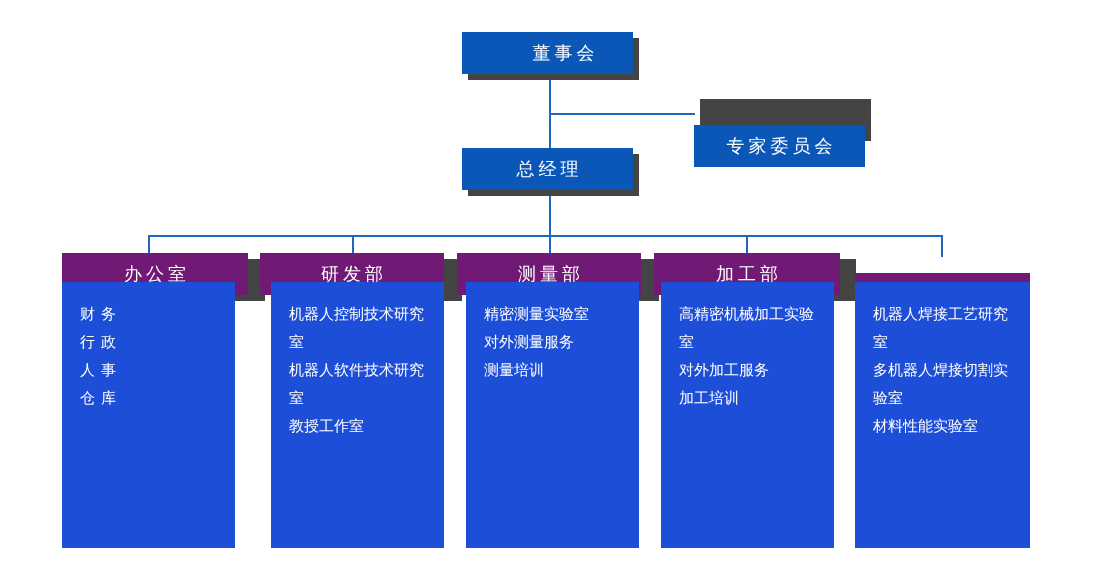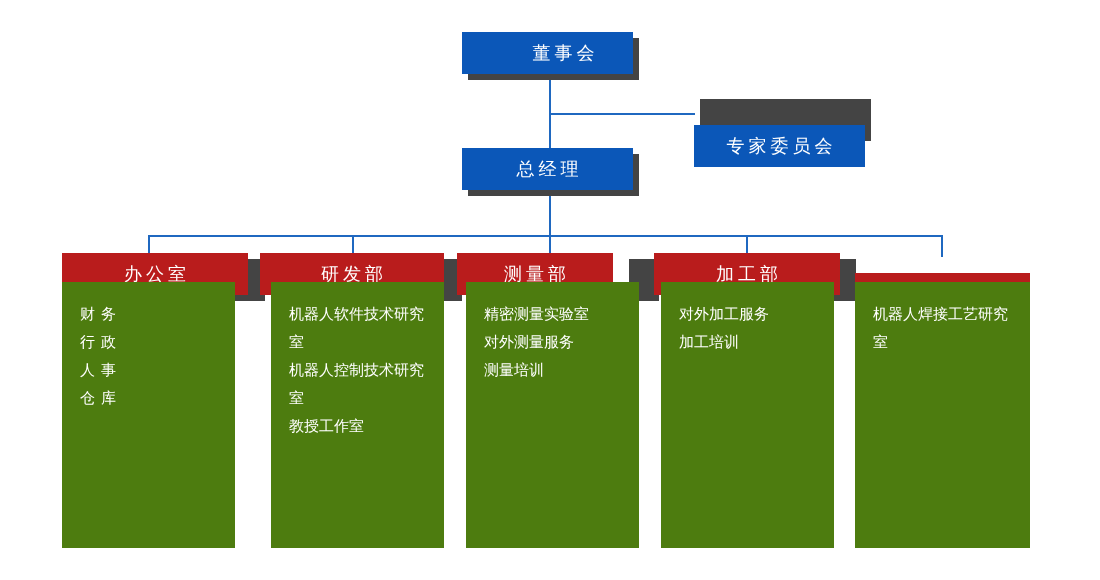--- a/index.html
+++ b/index.html
@@ -45,38 +45,38 @@
     position: absolute;
     background: #1f68c0;
     z-index: 0;
   }
   .line-v { width: 2px; }
   .line-h { height: 2px; }
 
   
   .dept-head {
     position: absolute;
-    background: #b91c1c;
+    background: #701a75;
     color: #ffffff;
     z-index: 3;
     display: flex;
     align-items: center;
     justify-content: center;
     font-size: 18px;
     letter-spacing: 4px;
     text-indent: 4px;
   }
   .dept-head-shadow {
     position: absolute;
     background: #444444;
     z-index: 2;
   }
   .dept-body {
     position: absolute;
-    background: #4d7c0f;
+    background: #1d4ed8;
     z-index: 3;
     box-sizing: border-box;
     padding: 18px 16px 12px 18px;
   }
   .dept-item {
     color: #ffffff;
     font-size: 15px;
     line-height: 28px;
     white-space: nowrap;
   }
@@ -130,43 +130,46 @@
         <div class="dept-item spaced">财务</div>
         <div class="dept-item spaced">行政</div>
         <div class="dept-item spaced">人事</div>
         <div class="dept-item spaced">仓库</div>
       </div>
       <div class="dept-head-shadow" style="left: 432px; top: 259px; width: 30px; height: 42px;"></div>
       <div class="dept-head" style="left: 260px; top: 253px; width: 184px; height: 42px;">
         <span>研发部</span>
       </div>
       <div class="dept-body" style="left: 271px; top: 282px; width: 173px; height: 266px;">
+        <div class="dept-item wrap">机器人控制技术研究室</div>
         <div class="dept-item wrap">机器人软件技术研究室</div>
-        <div class="dept-item wrap">机器人控制技术研究室</div>
         <div class="dept-item wrap">教授工作室</div>
       </div>
       <div class="dept-head-shadow" style="left: 629px; top: 259px; width: 30px; height: 42px;"></div>
-      <div class="dept-head" style="left: 457px; top: 253px; width: 156px; height: 42px;">
+      <div class="dept-head" style="left: 457px; top: 253px; width: 184px; height: 42px;">
         <span>测量部</span>
       </div>
       <div class="dept-body" style="left: 466px; top: 282px; width: 173px; height: 266px;">
         <div class="dept-item wrap">精密测量实验室</div>
         <div class="dept-item wrap">对外测量服务</div>
         <div class="dept-item wrap">测量培训</div>
       </div>
       <div class="dept-head-shadow" style="left: 826px; top: 259px; width: 30px; height: 42px;"></div>
       <div class="dept-head" style="left: 654px; top: 253px; width: 186px; height: 42px;">
         <span>加工部</span>
       </div>
       <div class="dept-body" style="left: 661px; top: 282px; width: 173px; height: 266px;">
+        <div class="dept-item wrap">高精密机械加工实验室</div>
         <div class="dept-item wrap">对外加工服务</div>
         <div class="dept-item wrap">加工培训</div>
       </div>
       <div class="dept-head-shadow" style="left: 838px; top: 259px; width: 18px; height: 42px;"></div>
       <div class="dept-head" style="left: 855px; top: 253px; width: 175px; height: 42px; margin-top: 20px;">
         <span>工艺部</span>
       </div>
       <div class="dept-body" style="left: 855px; top: 282px; width: 175px; height: 266px;">
         <div class="dept-item wrap">机器人焊接工艺研究室</div>
+        <div class="dept-item wrap">多机器人焊接切割实验室</div>
+        <div class="dept-item wrap">材料性能实验室</div>
       </div>
     </div>
 
 </div>
 
 </body></html>

